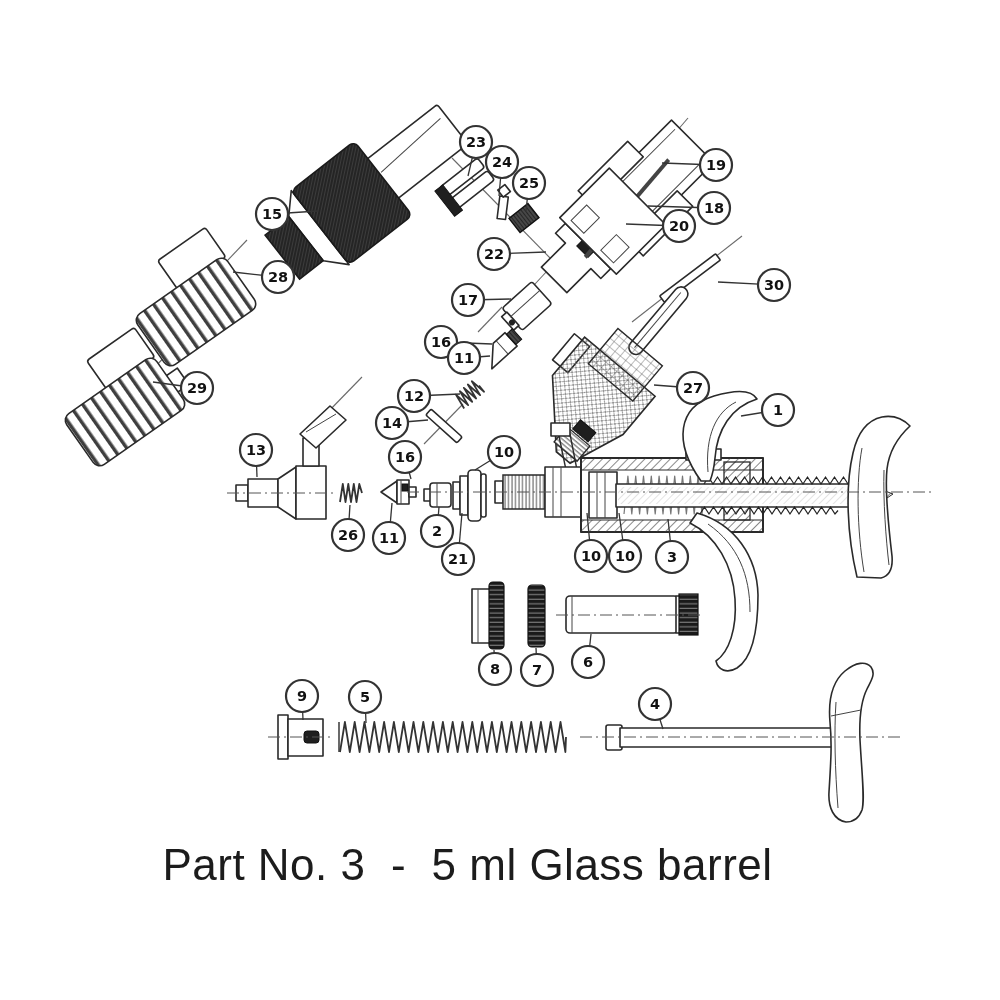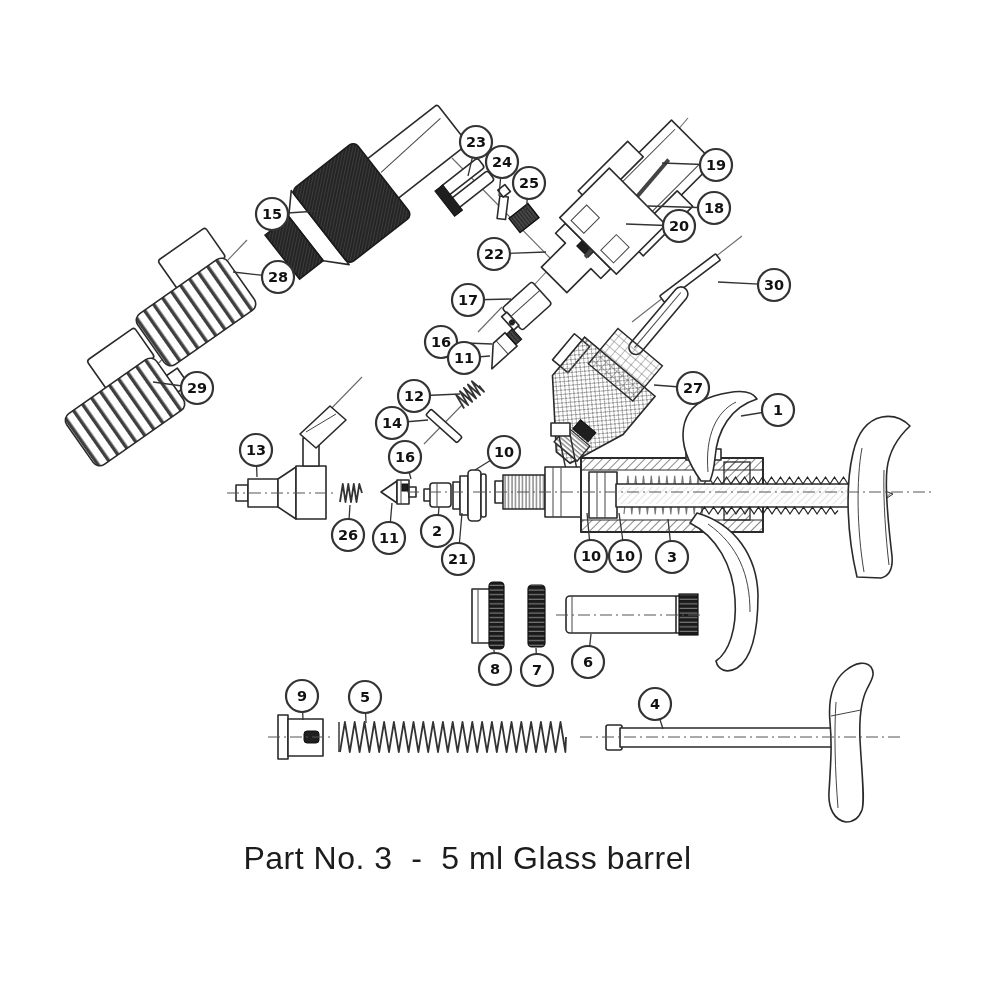--- a/index.html
+++ b/index.html
@@ -1,20 +1,20 @@
 <!DOCTYPE html>
 <html><head>
 <meta charset="utf-8">
 <style>
   html,body{margin:0;padding:0;background:#fff;}
   .stage{position:relative;width:1000px;height:1000px;background:var(--paper,#fff);
          font-family:"Liberation Sans",sans-serif;overflow:hidden;}
   .stage svg{position:absolute;left:0;top:0;}
   .caption{position:absolute;top:840px;left:0;width:935px;text-align:center;
-           font-size:32px;color:var(--caption,#1c1c1c);white-space:pre;letter-spacing:.5px;}
+           font-size:44px;color:var(--caption,#1c1c1c);white-space:pre;letter-spacing:.5px;}
   .part{fill:#fff;stroke:var(--ink,#2a2a2a);stroke-width:1.6;stroke-linejoin:round;}
   .part2{fill:#fff;stroke:var(--ink,#2a2a2a);stroke-width:2;stroke-linejoin:round;}
   .dark{fill:#1f1f1f;stroke:#111;stroke-width:1;}
   .thin{fill:none;stroke:#444;stroke-width:1;}
   .ink{fill:none;stroke:var(--ink,#2a2a2a);stroke-width:1.4;}
   .axis{stroke:#6a6a6a;stroke-width:1.1;}
   .cl{fill:none;stroke:#555;stroke-width:1;stroke-dasharray:12 4 2 4;}
   .spring{fill:none;stroke:#333;stroke-width:1.8;stroke-linejoin:round;}
   .spring.fine{stroke:#777;stroke-width:1.2;}
   .teeth{fill:none;stroke:#222;stroke-width:1.2;stroke-linejoin:miter;}

